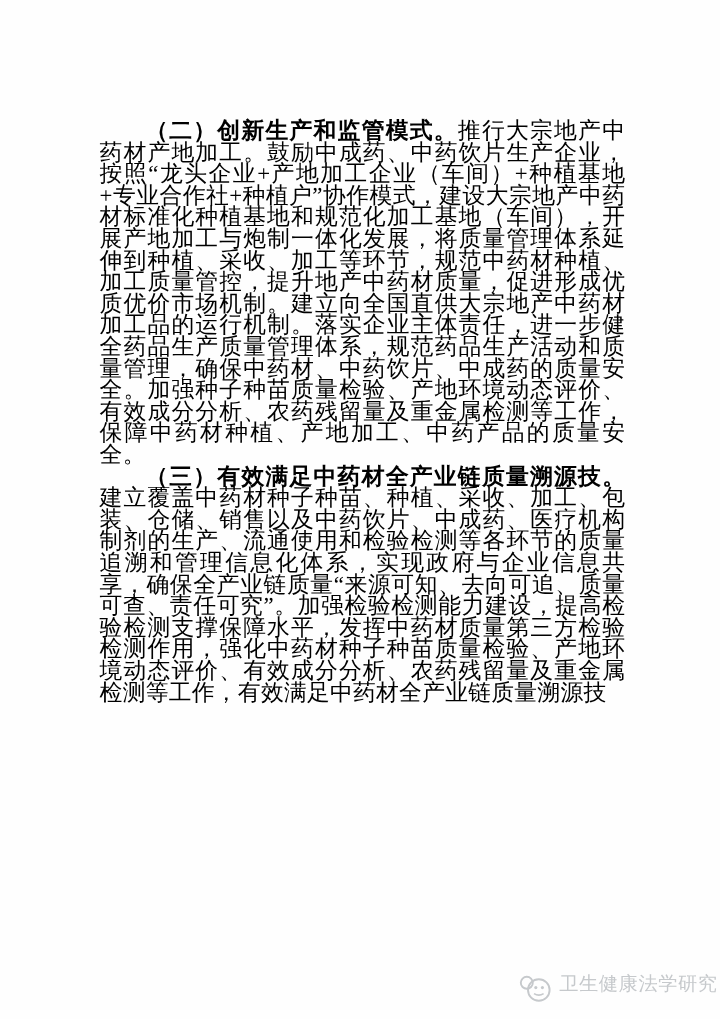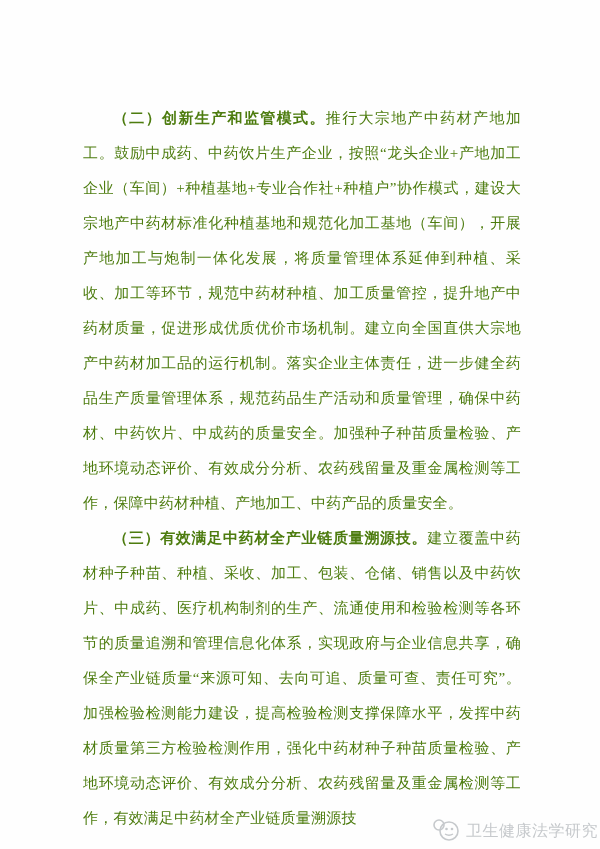--- a/index.html
+++ b/index.html
@@ -13,41 +13,41 @@
     height: 849px;
     background: #fefefe;
     overflow: hidden;
     font-family: "Liberation Serif", "DejaVu Serif", serif;
   }
   .content {
     position: absolute;
     left: 83px;
     top: 101px;
     width: 438px;
-    font-size: 15px;
-    line-height: 35px;
-    color: #4d7c0f;
+    font-size: 19px;
+    line-height: 18px;
+    color: #000000;
     text-align: justify;
     letter-spacing: 0.2px;
   }
   .para {
     margin: 0;
     padding: 0;
     text-indent: 2em;
   }
   .para-heading {
     font-weight: 700;
   }
   .watermark {
     position: absolute;
     left: 431px;
     top: 810px;
     height: 32px;
     display: flex;
-    align-items: flex-end;
+    align-items: flex-start;
     gap: 5px;
     color: #c6c9cc;
     font-size: 16px;
     letter-spacing: 0.5px;
     white-space: nowrap;
     user-select: none;
   }
   .wm-icon {
     display: inline-flex;
     width: 30px;

